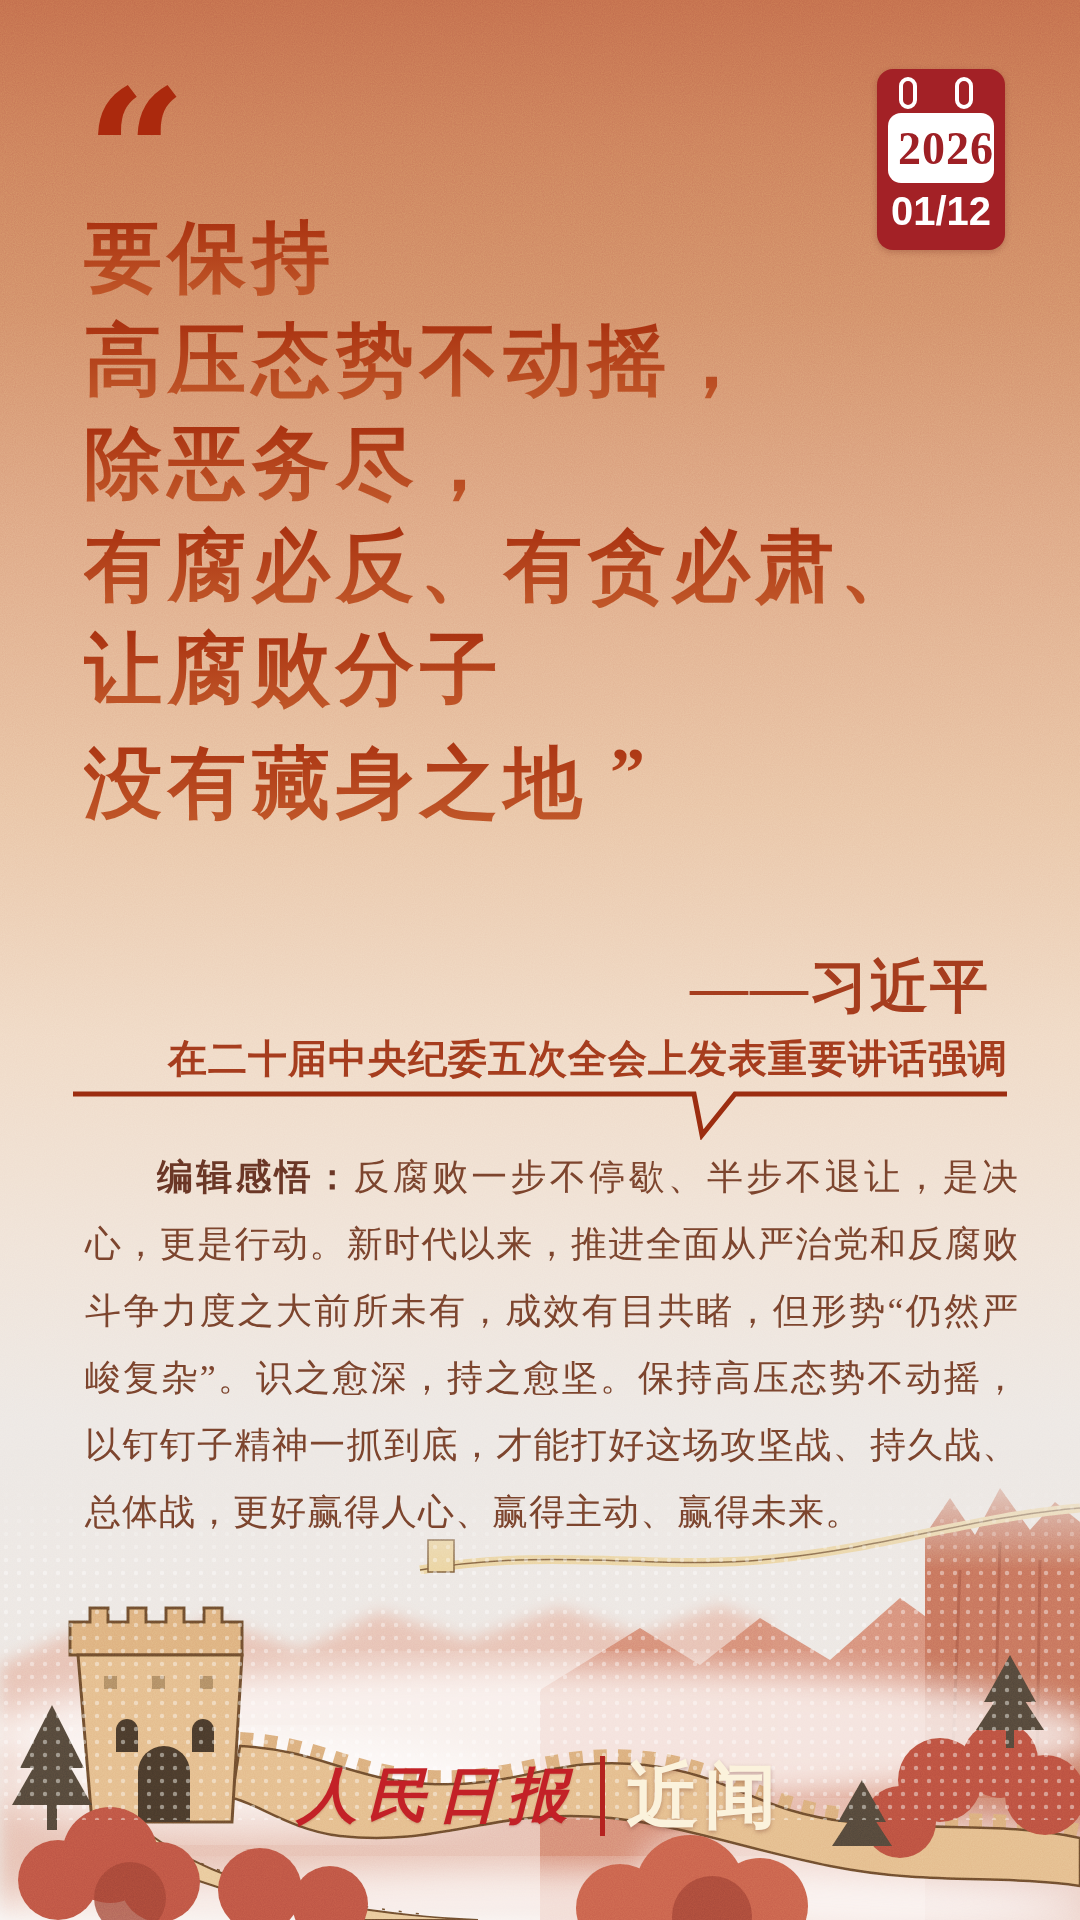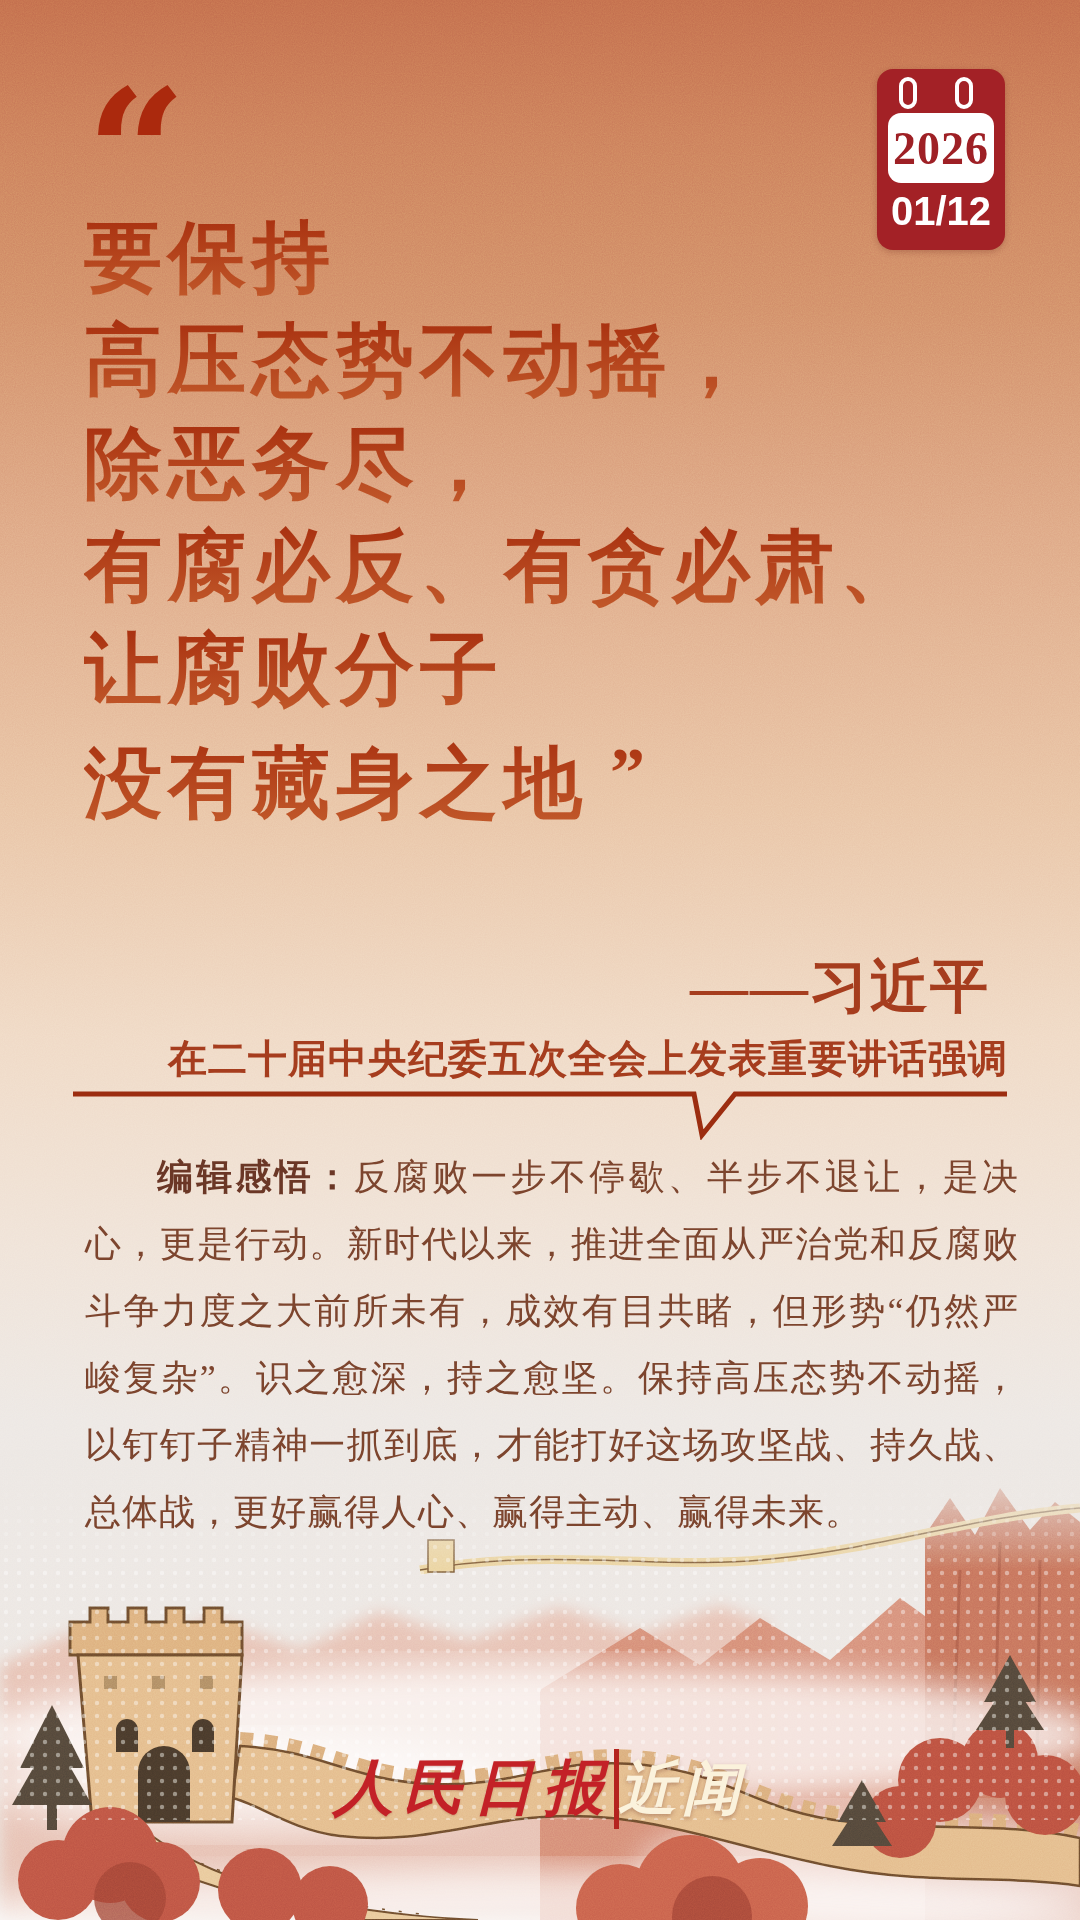--- a/index.html
+++ b/index.html
@@ -11,21 +11,21 @@
       #e8c2a5 42%, #efd8c5 54%, #efe2d8 65%, #ece7e4 74%, #ebe6e3 100%);
   }
   .grain{position:absolute;inset:0;width:100%;height:100%;mix-blend-mode:overlay;opacity:.38;pointer-events:none;}
 
   
   .calendar{position:absolute;left:877px;top:69px;width:128px;height:181px;
     background:#a32126;border-radius:16px;box-shadow:0 2px 6px rgba(90,20,15,.25);}
   .cal-ring{position:absolute;top:8px;width:10px;height:24px;border:4px solid #fff;border-radius:9px;background:transparent;}
   .cal-ring.left{left:22px;} .cal-ring.right{left:78px;}
   .cal-card{position:absolute;left:11px;top:44px;width:106px;height:70px;background:#ffffff;border-radius:13px;
-    display:flex;align-items:center;justify-content:center;}
+    display:flex;align-items:center;justify-content:flex-end;}
   .cal-year{font-size:46px;font-weight:700;color:#9e2025;letter-spacing:1px;}
   .cal-date{position:absolute;left:0;right:0;bottom:16px;text-align:center;color:#ffffff;
     font-family:"Liberation Sans","DejaVu Sans",sans-serif;font-weight:700;font-size:40px;}
 
   
   .open-quote{position:absolute;left:86px;top:66px;font-size:175px;line-height:1;color:#ab290d;
     font-family:"DejaVu Serif","Liberation Serif",serif;font-weight:700;}
   .quote-block{position:absolute;left:84px;top:206px;}
   .qline{font-size:78px;line-height:103px;font-weight:700;letter-spacing:6px;color:#b4431b;white-space:nowrap;}
   @supports (-webkit-background-clip:text){
@@ -42,25 +42,25 @@
 
   .divider-svg{position:absolute;left:70px;top:1090px;}
 
   
   .editorial{position:absolute;left:73px;top:1132px;width:934px;margin:12px;
     font-size:36px;line-height:67px;color:#7d452e;text-align:justify;text-indent:2em;letter-spacing:1px;}
   .editorial b{color:#6b3726;font-weight:700;}
 
   
   .illustration{position:absolute;left:0;bottom:0;width:1080px;height:470px;}
-  .footer-logo{position:absolute;left:0;right:0;top:1748px;display:flex;align-items:center;justify-content:center;}
+  .footer-logo{position:absolute;left:0;right:0;top:1748px;display:flex;align-items:center;justify-content:center;gap:22px;}
   .brand{font-size:60px;font-weight:700;color:#c32127;letter-spacing:10px;font-style:italic;white-space:nowrap;
     text-shadow:0 1px 2px rgba(120,30,20,.25);}
   .logo-bar{width:5px;height:80px;background:#b5231f;}
-  .series{font-size:58px;font-weight:700;color:#fbf2dc;letter-spacing:6px;font-style:italic;white-space:nowrap;
+  .series{font-size:72px;font-weight:700;color:#fbf2dc;letter-spacing:6px;white-space:nowrap;
     text-shadow:0 2px 4px rgba(110,50,40,.35);}
 </style>
 </head>
 <body>
 
 <div class="poster">
 
   <div>
     <svg class="illustration" viewBox="0 0 1080 470" aria-hidden="true">
       <defs>

